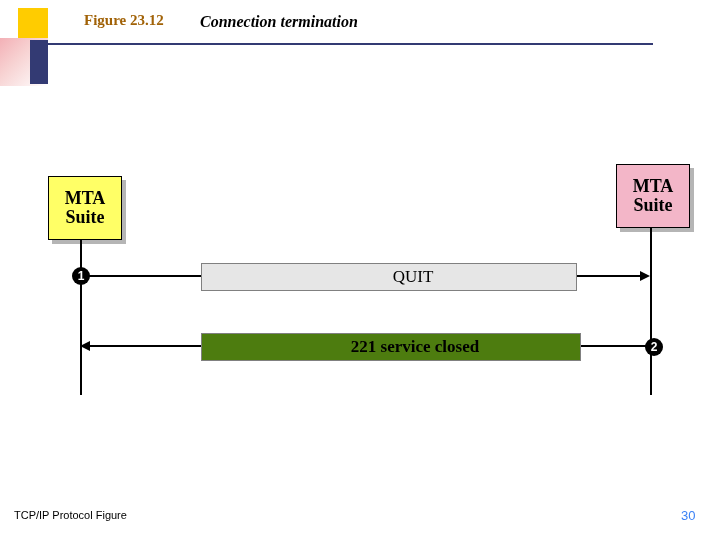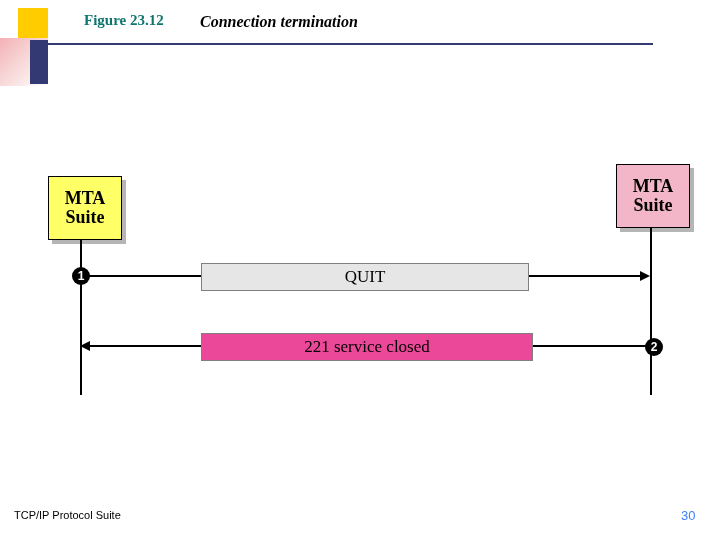--- a/index.html
+++ b/index.html
@@ -47,21 +47,21 @@
     width: 605px;
     height: 2px;
     background: #333a73;
   }
   .fig-label {
     position: absolute;
     left: 84px;
     top: 12px;
     font-size: 15px;
     font-weight: bold;
-    color: #0f766e;
+    color: #a16207;
     font-family: "Liberation Serif", serif;
   }
   .fig-title {
     position: absolute;
     left: 200px;
     top: 13px;
     font-size: 16px;
     font-weight: bold;
     font-style: italic;
     color: #000000;
@@ -164,34 +164,36 @@
   
   .msg-box {
     position: absolute;
     border: 1px solid #808080;
     display: flex;
     align-items: center;
     justify-content: center;
     font-family: "Liberation Serif", serif;
     font-size: 17px;
     color: #000000;
+    padding-left: 48px;
   }
   .msg-quit {
     left: 201px;
     top: 251px;
     width: 326px;
     height: 26px;
     background: #e6e6e6;
   }
   .msg-closed {
     left: 201px;
     top: 321px;
     width: 330px;
     height: 26px;
-    background: #ec4899;
+    background: #4d7c0f;
+    font-weight: bold;
   }
 
   
   .step-bullet {
     position: absolute;
     width: 18px;
     height: 18px;
     border-radius: 50%;
     background: #000000;
     color: #ffffff;
@@ -237,14 +239,14 @@
   <div class="arrow-line" style="left:90px; top:333px; width:558px;"></div>
   <div class="arrow-head left" style="left:80px; top:329px;"></div>
 
   <div class="msg-box msg-quit">QUIT</div>
   <div class="msg-box msg-closed">221 service closed</div>
 
   <div class="step-bullet bullet-1">1</div>
   <div class="step-bullet bullet-2">2</div>
 </div>
 
-<div class="footer-text">TCP/IP Protocol Suite</div>
+<div class="footer-text">TCP/IP Protocol Figure</div>
 <div class="page-number">30</div>
 
 </body></html>

